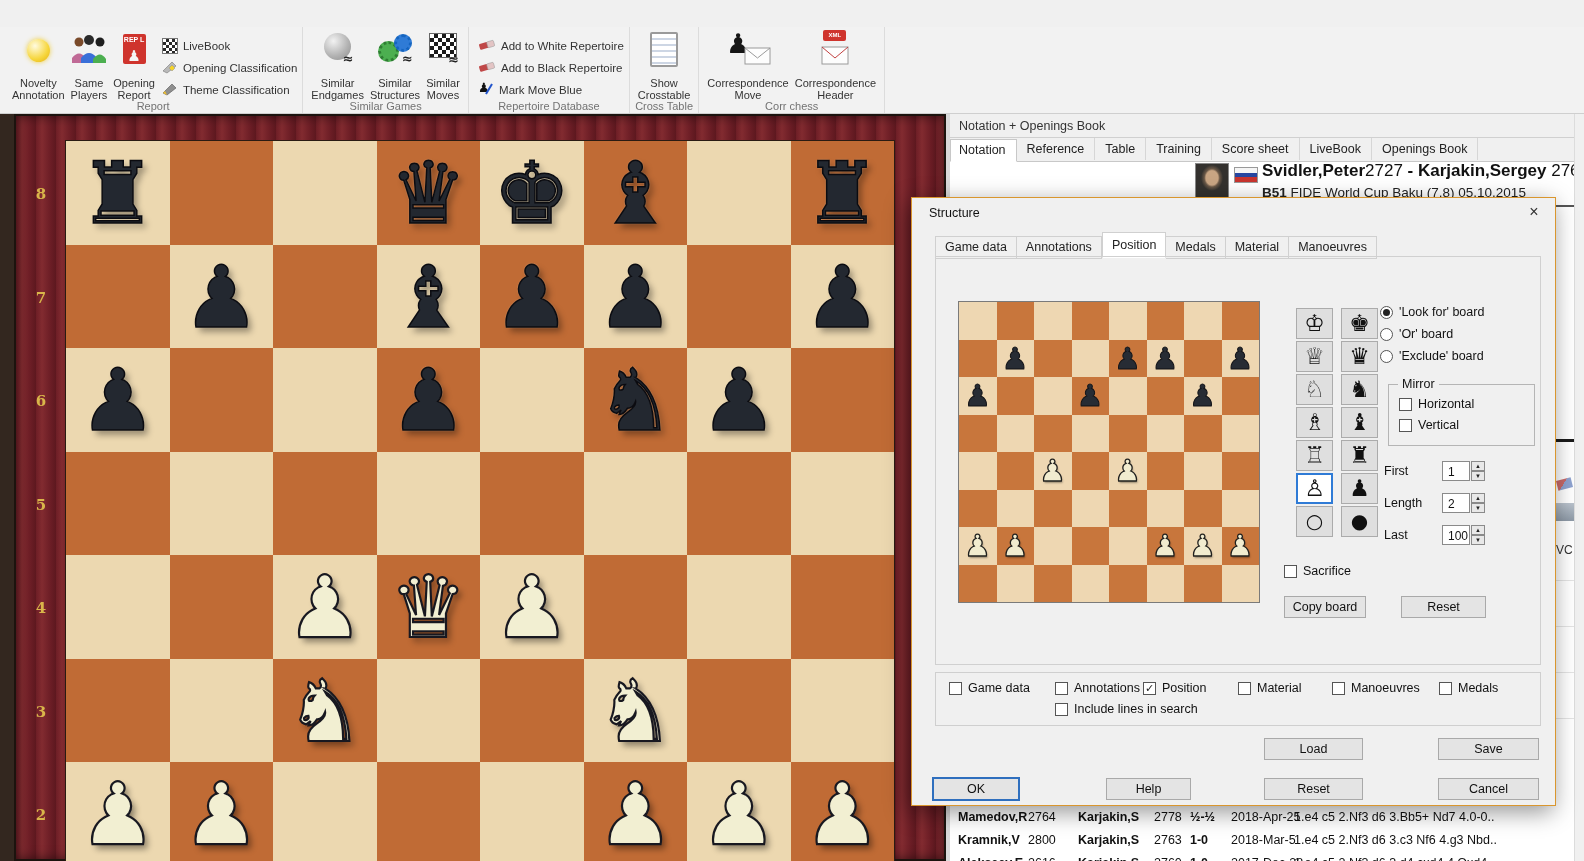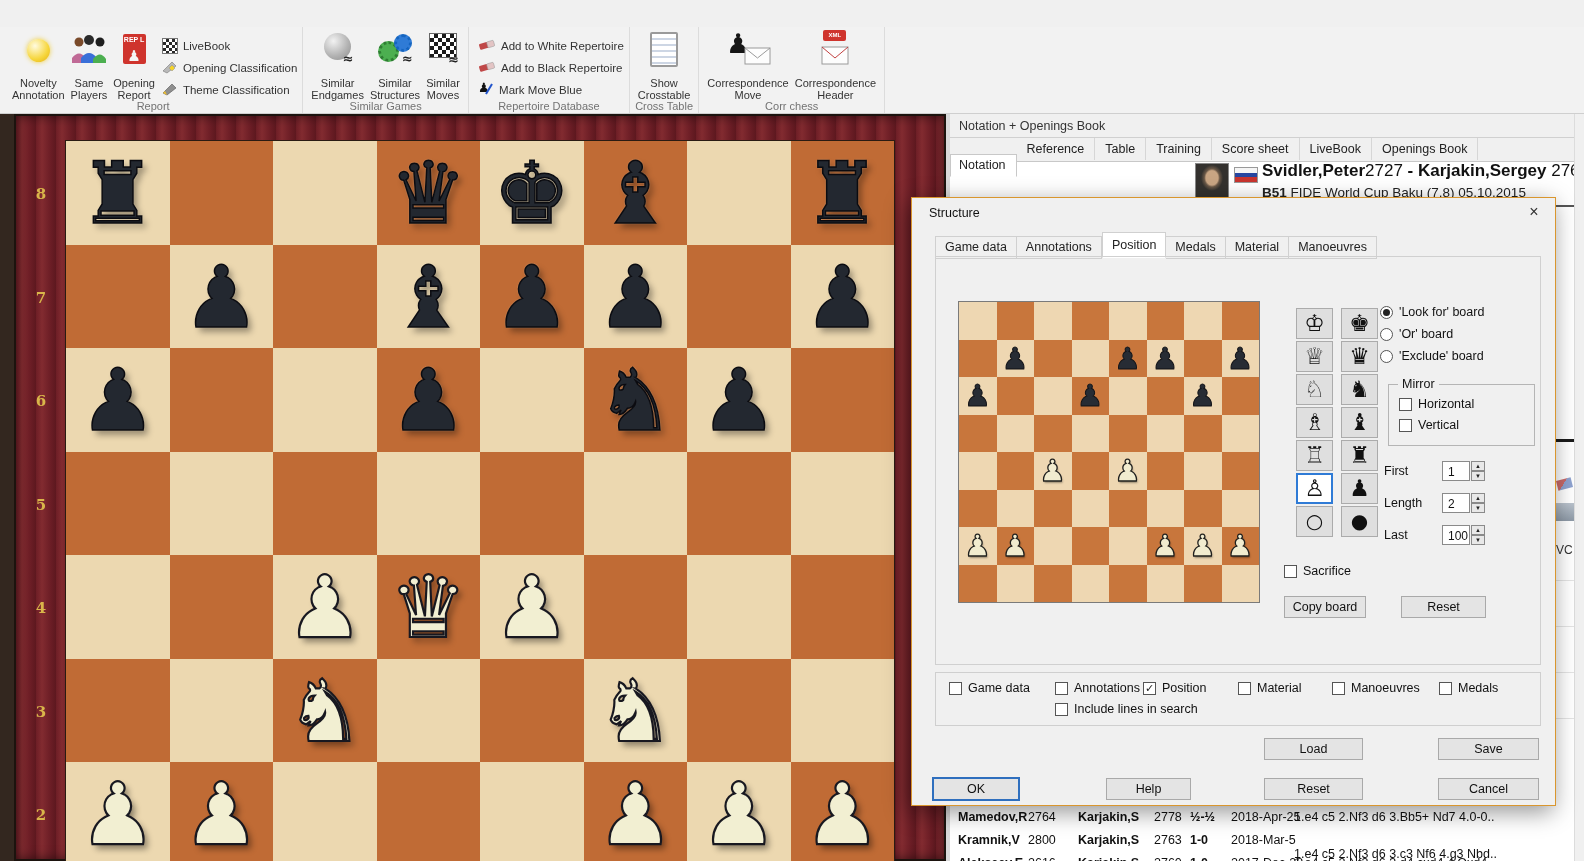--- a/index.html
+++ b/index.html
@@ -43,21 +43,21 @@
     font-family:"DejaVu Serif",serif;font-weight:bold;font-size:15px;}
 
   
   #splitter{position:absolute;left:946px;top:114px;width:4px;height:747px;background:#d9d9d9;}
   #right-panel{position:absolute;left:950px;top:114px;width:634px;height:747px;background:#fff;}
   #panel-title{position:absolute;left:0;top:0;width:100%;height:24px;background:#f0f0f0;
     border-bottom:1px solid #d0d0d0;font-size:12.5px;color:#333;line-height:24px;padding-left:9px;box-sizing:border-box;}
   #panel-tabs{position:absolute;left:0;top:24px;width:100%;height:24px;background:#f0f0f0;border-bottom:1px solid #c8c8c8;box-sizing:border-box;}
   .ptab{display:inline-block;padding:0 10px;line-height:22px;font-size:12.5px;color:#222;
     border-right:1px solid #d6d6d6;cursor:default;}
-  .ptab.active{background:#fff;border:1px solid #c8c8c8;border-bottom:1px solid #fff;line-height:21px;position:relative;top:16px;padding-left:8px;}
+  .ptab.active{background:#fff;border:1px solid #c8c8c8;border-bottom:1px solid #fff;line-height:21px;position:relative;top:1px;padding-left:8px;}
   #panel-scrollbar{position:absolute;left:1574px;top:114px;width:10px;height:747px;background:#f0f0f0;border-left:1px solid #dcdcdc;box-sizing:border-box;}
 
   #game-header-line1{position:absolute;left:312px;top:47px;font-size:17px;color:#111;white-space:nowrap;}
   #game-header-line2{position:absolute;left:312px;top:71px;font-size:13.5px;color:#222;white-space:nowrap;}
   .bold{font-weight:bold;}
   #player-photo{position:absolute;left:245px;top:49px;width:34px;height:35px;background:
     radial-gradient(ellipse 11px 13px at 50% 42%,#c9a583 55%,#6a5847 70%,#33312e 100%);
     background-color:#3a3a38;border:1px solid #888;box-sizing:border-box;}
   #player-flag{position:absolute;left:284px;top:53px;width:24px;height:16px;border:1px solid #999;box-sizing:border-box;
     background:linear-gradient(#f5f5f5 0 33%,#2746a0 33% 66%,#c8342e 66% 100%);}
@@ -400,21 +400,21 @@
           <span class="refcell" style="left: 281px;">2018-Apr-25</span>
           <span class="refcell" style="left: 344px;">1.e4 c5 2.Nf3 d6 3.Bb5+ Nd7 4.0-0..</span>
         </div>
         <div class="refrow" style="top: 716px;">
           <span class="refcell bold" style="left: 8px;">Kramnik,V</span>
           <span class="refcell" style="left: 78px;">2800</span>
           <span class="refcell bold" style="left: 128px;">Karjakin,S</span>
           <span class="refcell" style="left: 204px;">2763</span>
           <span class="refcell bold" style="left: 240px;">1-0</span>
           <span class="refcell" style="left: 281px;">2018-Mar-5</span>
-          <span class="refcell" style="left: 344px; margin-top: 14px;">1.e4 c5 2.Nf3 d6 3.c3 Nf6 4.g3 Nbd..</span>
+          <span class="refcell" style="left: 344px;">1.e4 c5 2.Nf3 d6 3.c3 Nf6 4.g3 Nbd..</span>
         </div>
         <div class="refrow" style="top: 739px;">
           <span class="refcell bold" style="left: 8px;">Alekseev,E</span>
           <span class="refcell" style="left: 78px;">2616</span>
           <span class="refcell bold" style="left: 128px;">Karjakin,S</span>
           <span class="refcell" style="left: 204px;">2760</span>
           <span class="refcell bold" style="left: 240px;">1-0</span>
           <span class="refcell" style="left: 281px;">2017-Dec-28</span>
           <span class="refcell" style="left: 344px;">1.e4 c5 2.Nf3 d6 3.d4 cxd4 4.Qxd4</span>
         </div>

